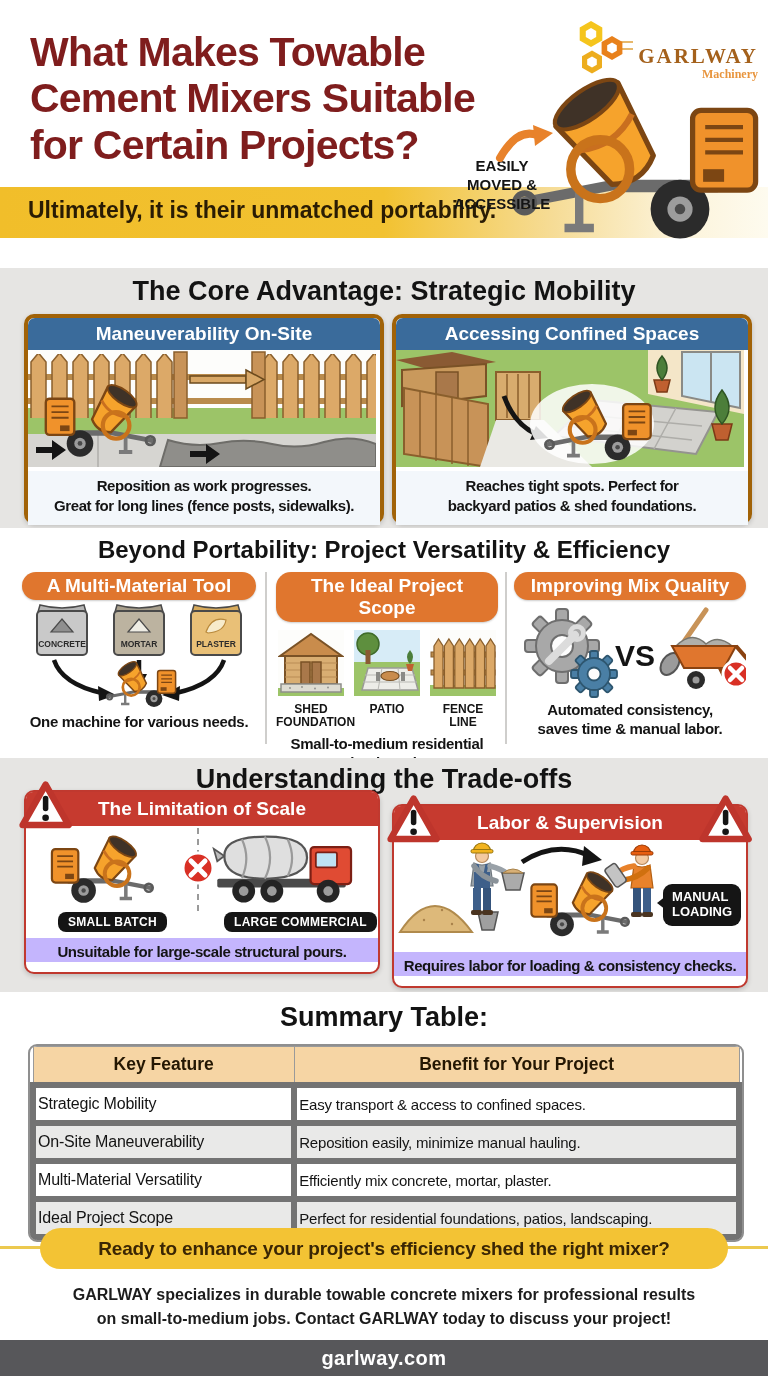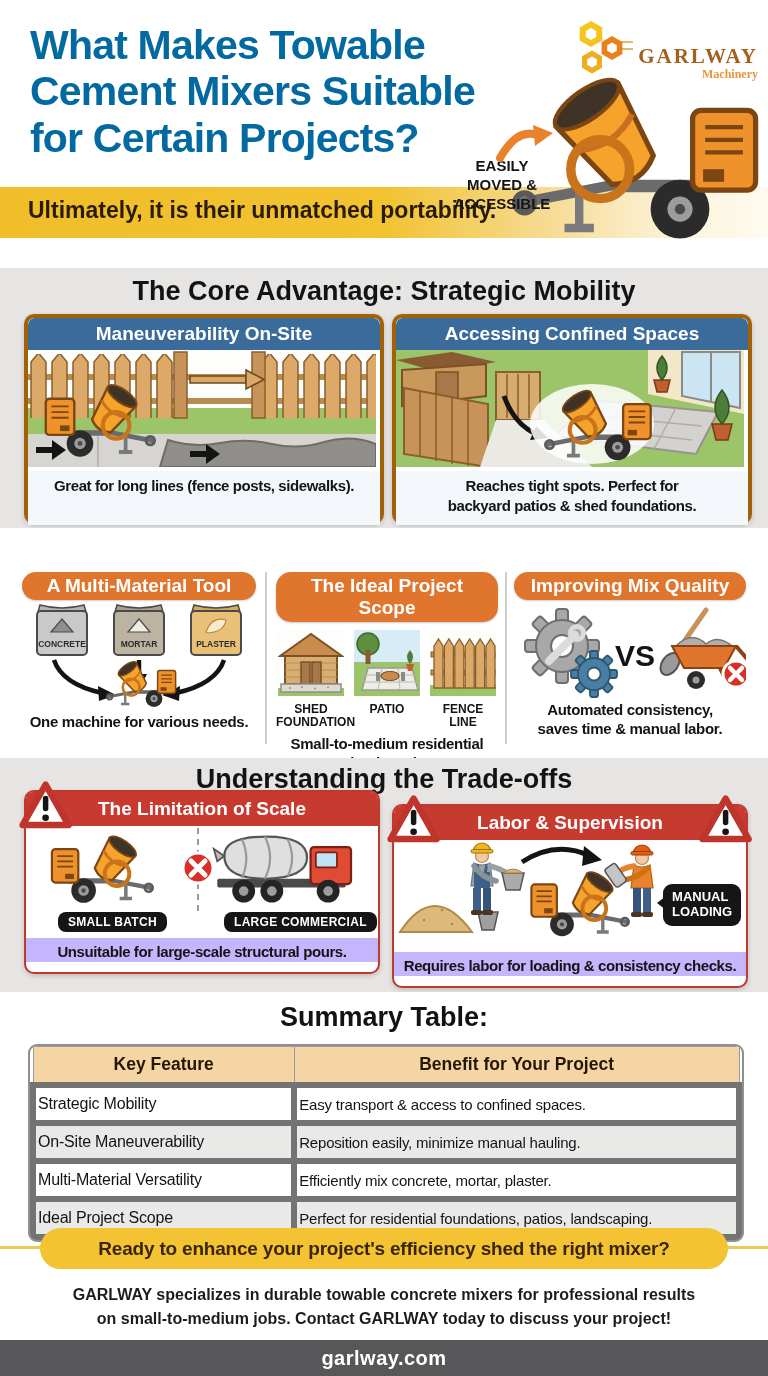--- a/index.html
+++ b/index.html
@@ -1,20 +1,20 @@
 <!DOCTYPE html>
 <html><head>
 <meta charset="utf-8">
 <style>
   html,body{margin:0;padding:0;background:#9a9a9a;}
   .page{position:relative;width:768px;height:1376px;margin:0 auto;background:#ffffff;
         font-family:"Liberation Sans",sans-serif;overflow:hidden;}
   .abs{position:absolute;}
   
-  .title{left:30px;top:22px;font-size:41px;line-height:1.13;font-weight:800;color:#0369a1;letter-spacing:-0.8px;}
+  .title{left:30px;top:29px;font-size:41px;line-height:1.13;font-weight:800;color:#7f1d1d;letter-spacing:-0.8px;}
   .logo{right:10px;top:12px;display:flex;align-items:center;gap:5px;}
   .lg1{font-family:"Liberation Serif",serif;font-size:21px;font-weight:700;color:#A4611C;letter-spacing:2px;margin-top:32px;}
   .lg2{font-size:12px;color:#E8953E;text-align:right;margin-top:-2px;font-weight:600;font-family:"Liberation Serif",serif;}
   .band{left:0;top:187px;width:768px;height:51px;
         background:linear-gradient(90deg,#F1BE2A 0%,#F2C231 50%,#F6DC96 72%,#FCF3D9 88%,#FEFBEF 100%);}
   .band-text{left:28px;top:197px;font-size:23px;font-weight:600;color:#2A1C04;z-index:3;}
   .band-text b{font-weight:800;}
   .callout{left:436px;top:156px;width:132px;text-align:center;font-size:15px;line-height:1.28;font-weight:800;color:#141414;z-index:4;}
   .hero-mixer{right:-4px;top:56px;z-index:2;}
   
@@ -180,20 +180,21 @@
         <rect y="84" width="348" height="33" fill="#D6D5D1"></rect>
         <path d="M70 84 V117" stroke="#b9b8b4" stroke-width="2"></path>
         <path d="M140 90 q26 8 52 3 t52 1 t52 -2 t52 2 L348 117 L132 117 Z" fill="#8F8E8A" stroke="#6e6d69" stroke-width="2"></path>
         <use href="#arrowR" x="8" y="90"></use>
         <use href="#arrowR" x="162" y="94"></use>
         <g transform="translate(128,26) scale(-0.95,0.95)">
             <use href="#mx"></use>
           </g>
       </svg>
       <div class="panel-cap">
+        <div>Reposition as work progresses.</div>
           <div>Great for long lines (fence posts, sidewalks).</div>
       </div>
     </div>
 
     <div class="abs panel blue" style="left:392px;top:46px;width:352px;height:202px">
       <div class="panel-h blue-h">Accessing Confined Spaces</div>
       <svg width="348" height="117">
         <rect width="348" height="117" fill="#9CC468"></rect>
         <polygon points="252,0 348,0 348,64 252,44" fill="#F4E6C8"></polygon>
         <polygon points="286,2 344,2 344,58 286,46" fill="#CBE5F2" stroke="#8a8a86" stroke-width="2"></polygon>
@@ -224,20 +225,21 @@
           </g>
       </svg>
       <div class="panel-cap">
         <div>Reaches tight spots. Perfect for</div>
           <div>backyard patios &amp; shed foundations.</div>
       </div>
     </div>
   </div>
 
   <div class="abs" style="left:0;top:528px;width:768px;height:230px;background:#fff">
+    <div class="abs sec-title" style="top:8px;font-size:24px">Beyond Portability: Project Versatility &amp; Efficiency</div>
     <div class="abs vdiv" style="left:265px;top:44px;height:172px"></div>
     <div class="abs vdiv" style="left:505px;top:44px;height:172px"></div>
 
     <div class="abs" style="left:22px;top:44px;width:234px">
       <div class="obadge">A Multi-Material Tool</div>
       <svg width="234" height="112" style="display:block">
         <g transform="translate(12,2)">
           <path d="M6 3 Q28 9 50 3 L52 10 H4 Z" fill="#b5b5b5" stroke="#4a4a4a" stroke-width="1.5"></path>
           <rect x="3" y="9" width="50" height="44" rx="4" fill="#C9C9C9" stroke="#4a4a4a" stroke-width="2"></rect>
           <polygon points="17,30 28,17 39,30" fill="#8f8f8f" stroke="#4a4a4a" stroke-width="1.2"></polygon>

